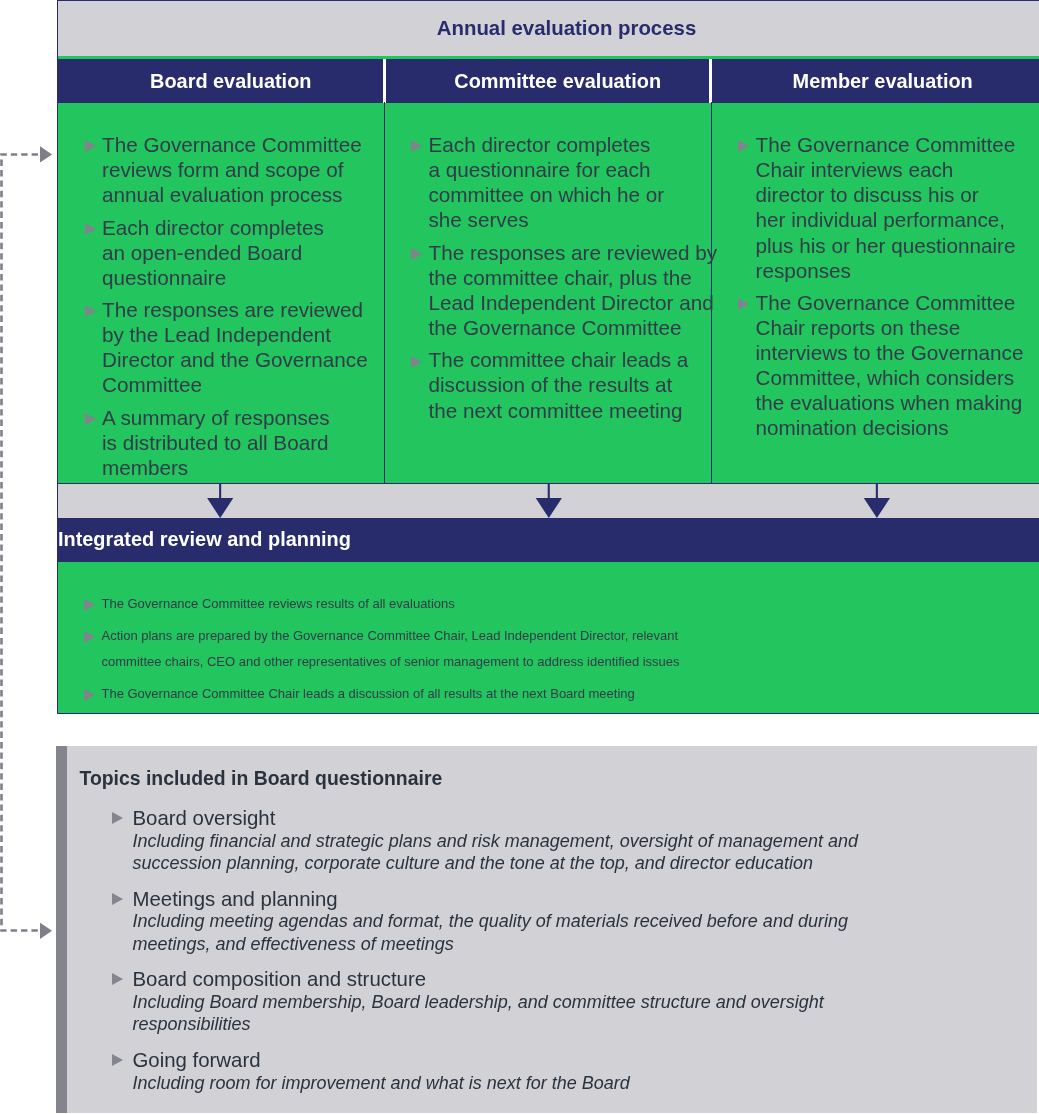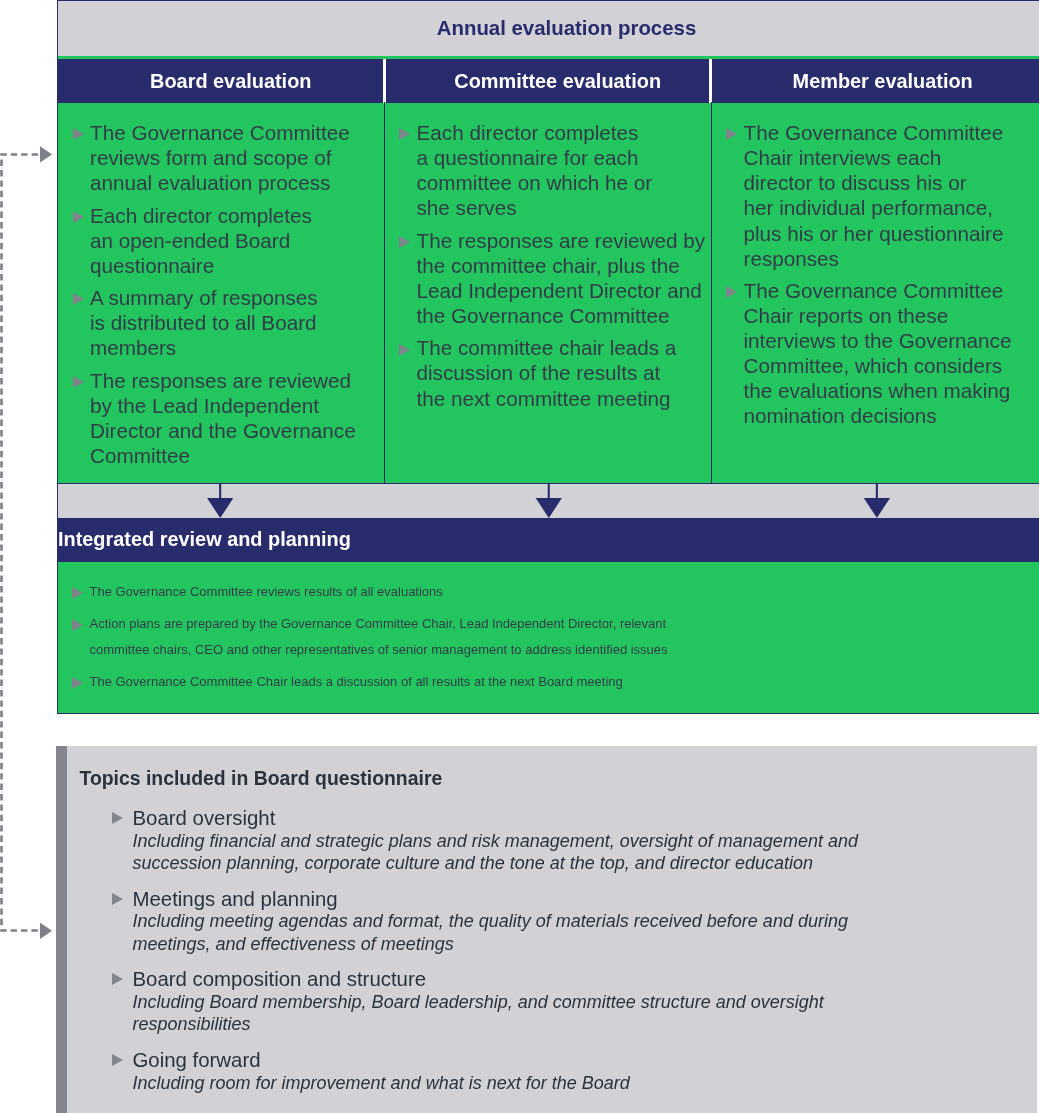--- a/index.html
+++ b/index.html
@@ -21,21 +21,21 @@
   .col-head:nth-child(1){width:325.5px;}
   .col-head:nth-child(2){width:327px;border-left:3.5px solid #fff;margin-left:-0.8px;}
   .col-head:nth-child(3){width:324.5px;border-left:3.5px solid #fff;margin-left:-0.8px;}
 
   .cols{position:absolute;left:0;top:101.2px;width:100%;height:381px;display:flex;}
   .col{flex:0 0 auto;height:100%;box-sizing:border-box;padding:18px 4px 0 7px;}
   .col:nth-child(1){width:325.5px;}
   .col:nth-child(2){width:327px;border-left:1.5px solid #282c6c;}
   .col:nth-child(3){width:324.5px;border-left:1.5px solid #282c6c;}
 
-  ul.blist{list-style:none;margin:0;padding:0;}
+  ul.blist{list-style:none;margin:12px;padding:0;}
   ul.blist li{position:relative;padding-left:25px;color:#323c48;font-size:20.7px;line-height:25.1px;
       margin-bottom:7.2px;white-space:nowrap;}
   ul.blist li:last-child{margin-bottom:0;}
   .tri{position:absolute;left:7.5px;top:8.2px;width:0;height:0;
       border-left:11.6px solid #81838d;border-top:6.6px solid transparent;border-bottom:6.6px solid transparent;}
 
   .arrow-strip{position:absolute;left:0;top:482px;width:100%;height:34.5px;background:#d2d1d6;
       border-top:1.5px solid #282c6c;box-sizing:border-box;}
 
   .int-head{position:absolute;left:0;top:517px;width:100%;height:43.5px;background:#282c6c;
@@ -82,22 +82,22 @@
       <div class="col-head">
         <span>Member evaluation</span>
       </div>
     </div>
 
     <div class="cols">
       <div class="col">
         <ul class="blist">
           <li><span class="tri"></span><span>The Governance Committee<br>reviews form and scope of<br>annual evaluation process</span></li>
           <li><span class="tri"></span><span>Each director completes<br>an open-ended Board<br>questionnaire</span></li>
+          <li><span class="tri"></span><span>The responses are reviewed<br>by the Lead Independent<br>Director and the Governance<br>Committee</span></li>
           <li><span class="tri"></span><span>A summary of responses<br>is distributed to all Board<br>members</span></li>
-          <li><span class="tri"></span><span>The responses are reviewed<br>by the Lead Independent<br>Director and the Governance<br>Committee</span></li>
         </ul>
       </div>
       <div class="col">
         <ul class="blist">
           <li><span class="tri"></span><span>Each director completes<br>a questionnaire for each<br>committee on which he or<br>she serves</span></li>
           <li><span class="tri"></span><span>The responses are reviewed by<br>the committee chair, plus the<br>Lead Independent Director and<br>the Governance Committee</span></li>
           <li><span class="tri"></span><span>The committee chair leads a<br>discussion of the results at<br>the next committee meeting</span></li>
         </ul>
       </div>
       <div class="col">

